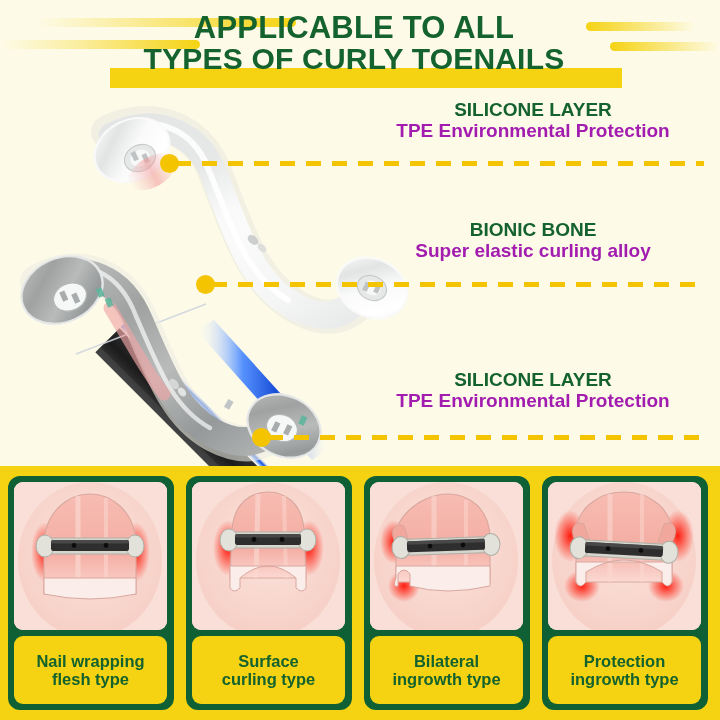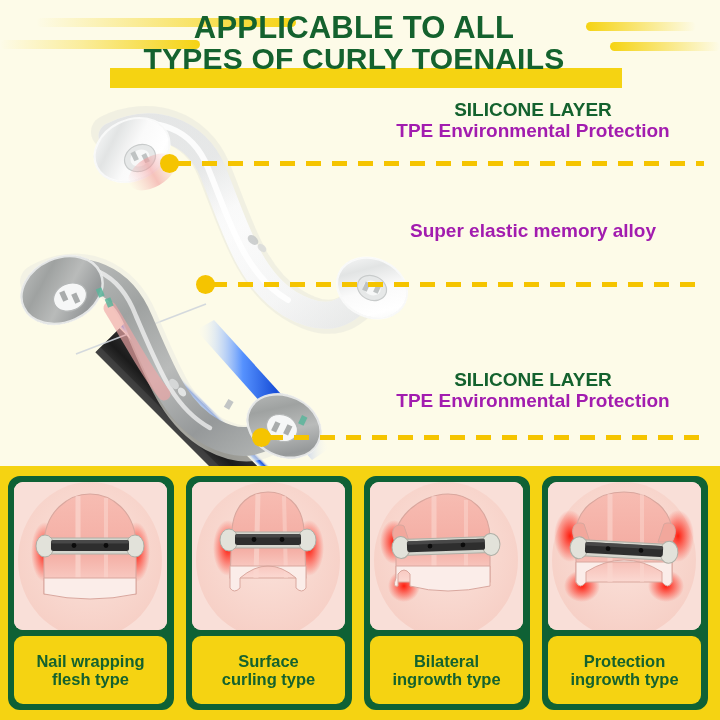--- a/index.html
+++ b/index.html
@@ -218,21 +218,22 @@
     <div class="dashline" id="dash2"></div>
     <div class="dot" id="dot2"></div>
     <div class="dashline" id="dash3"></div>
     <div class="dot" id="dot3"></div>
 
     <div class="callout" id="co1">
       <div class="co-title">SILICONE LAYER</div>
       <div class="co-sub">TPE Environmental Protection</div>
     </div>
     <div class="callout" id="co2">
-      <div class="co-sub">Super elastic memory alloy</div>
+      <div class="co-title">BIONIC BONE</div>
+      <div class="co-sub">Super elastic curling alloy</div>
     </div>
     <div class="callout" id="co3">
       <div class="co-title">SILICONE LAYER</div>
       <div class="co-sub">TPE Environmental Protection</div>
     </div>
   </div>
 
   <div id="bottom">
 
     <div class="panel" id="p2">

